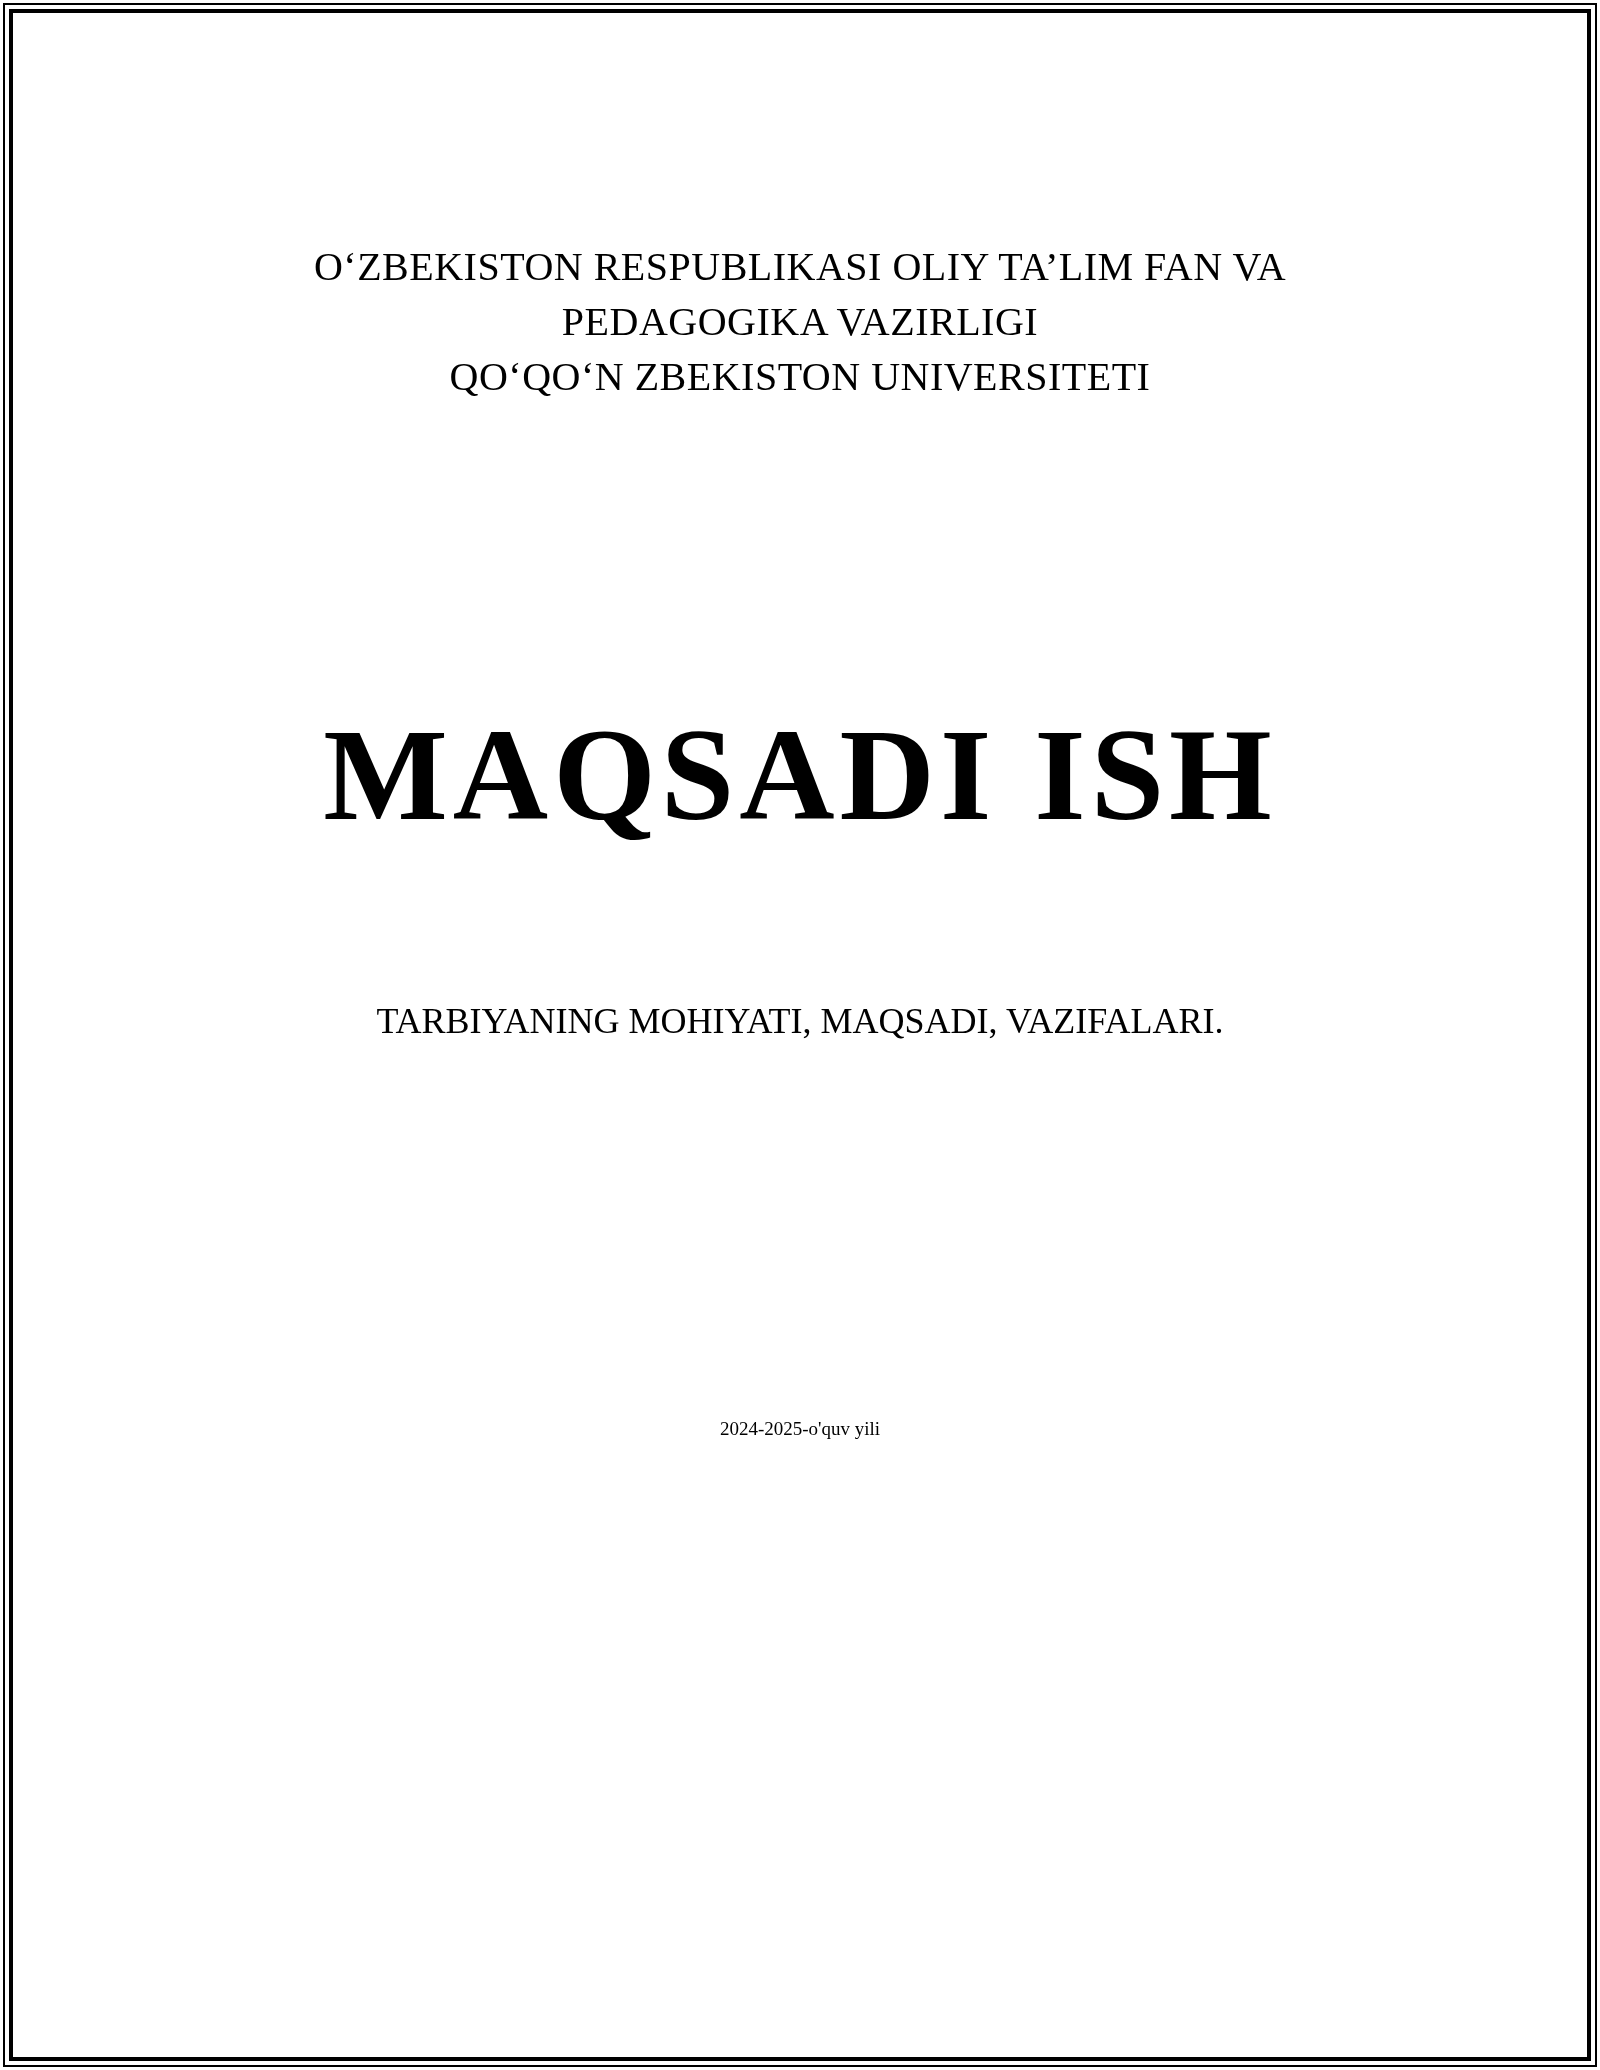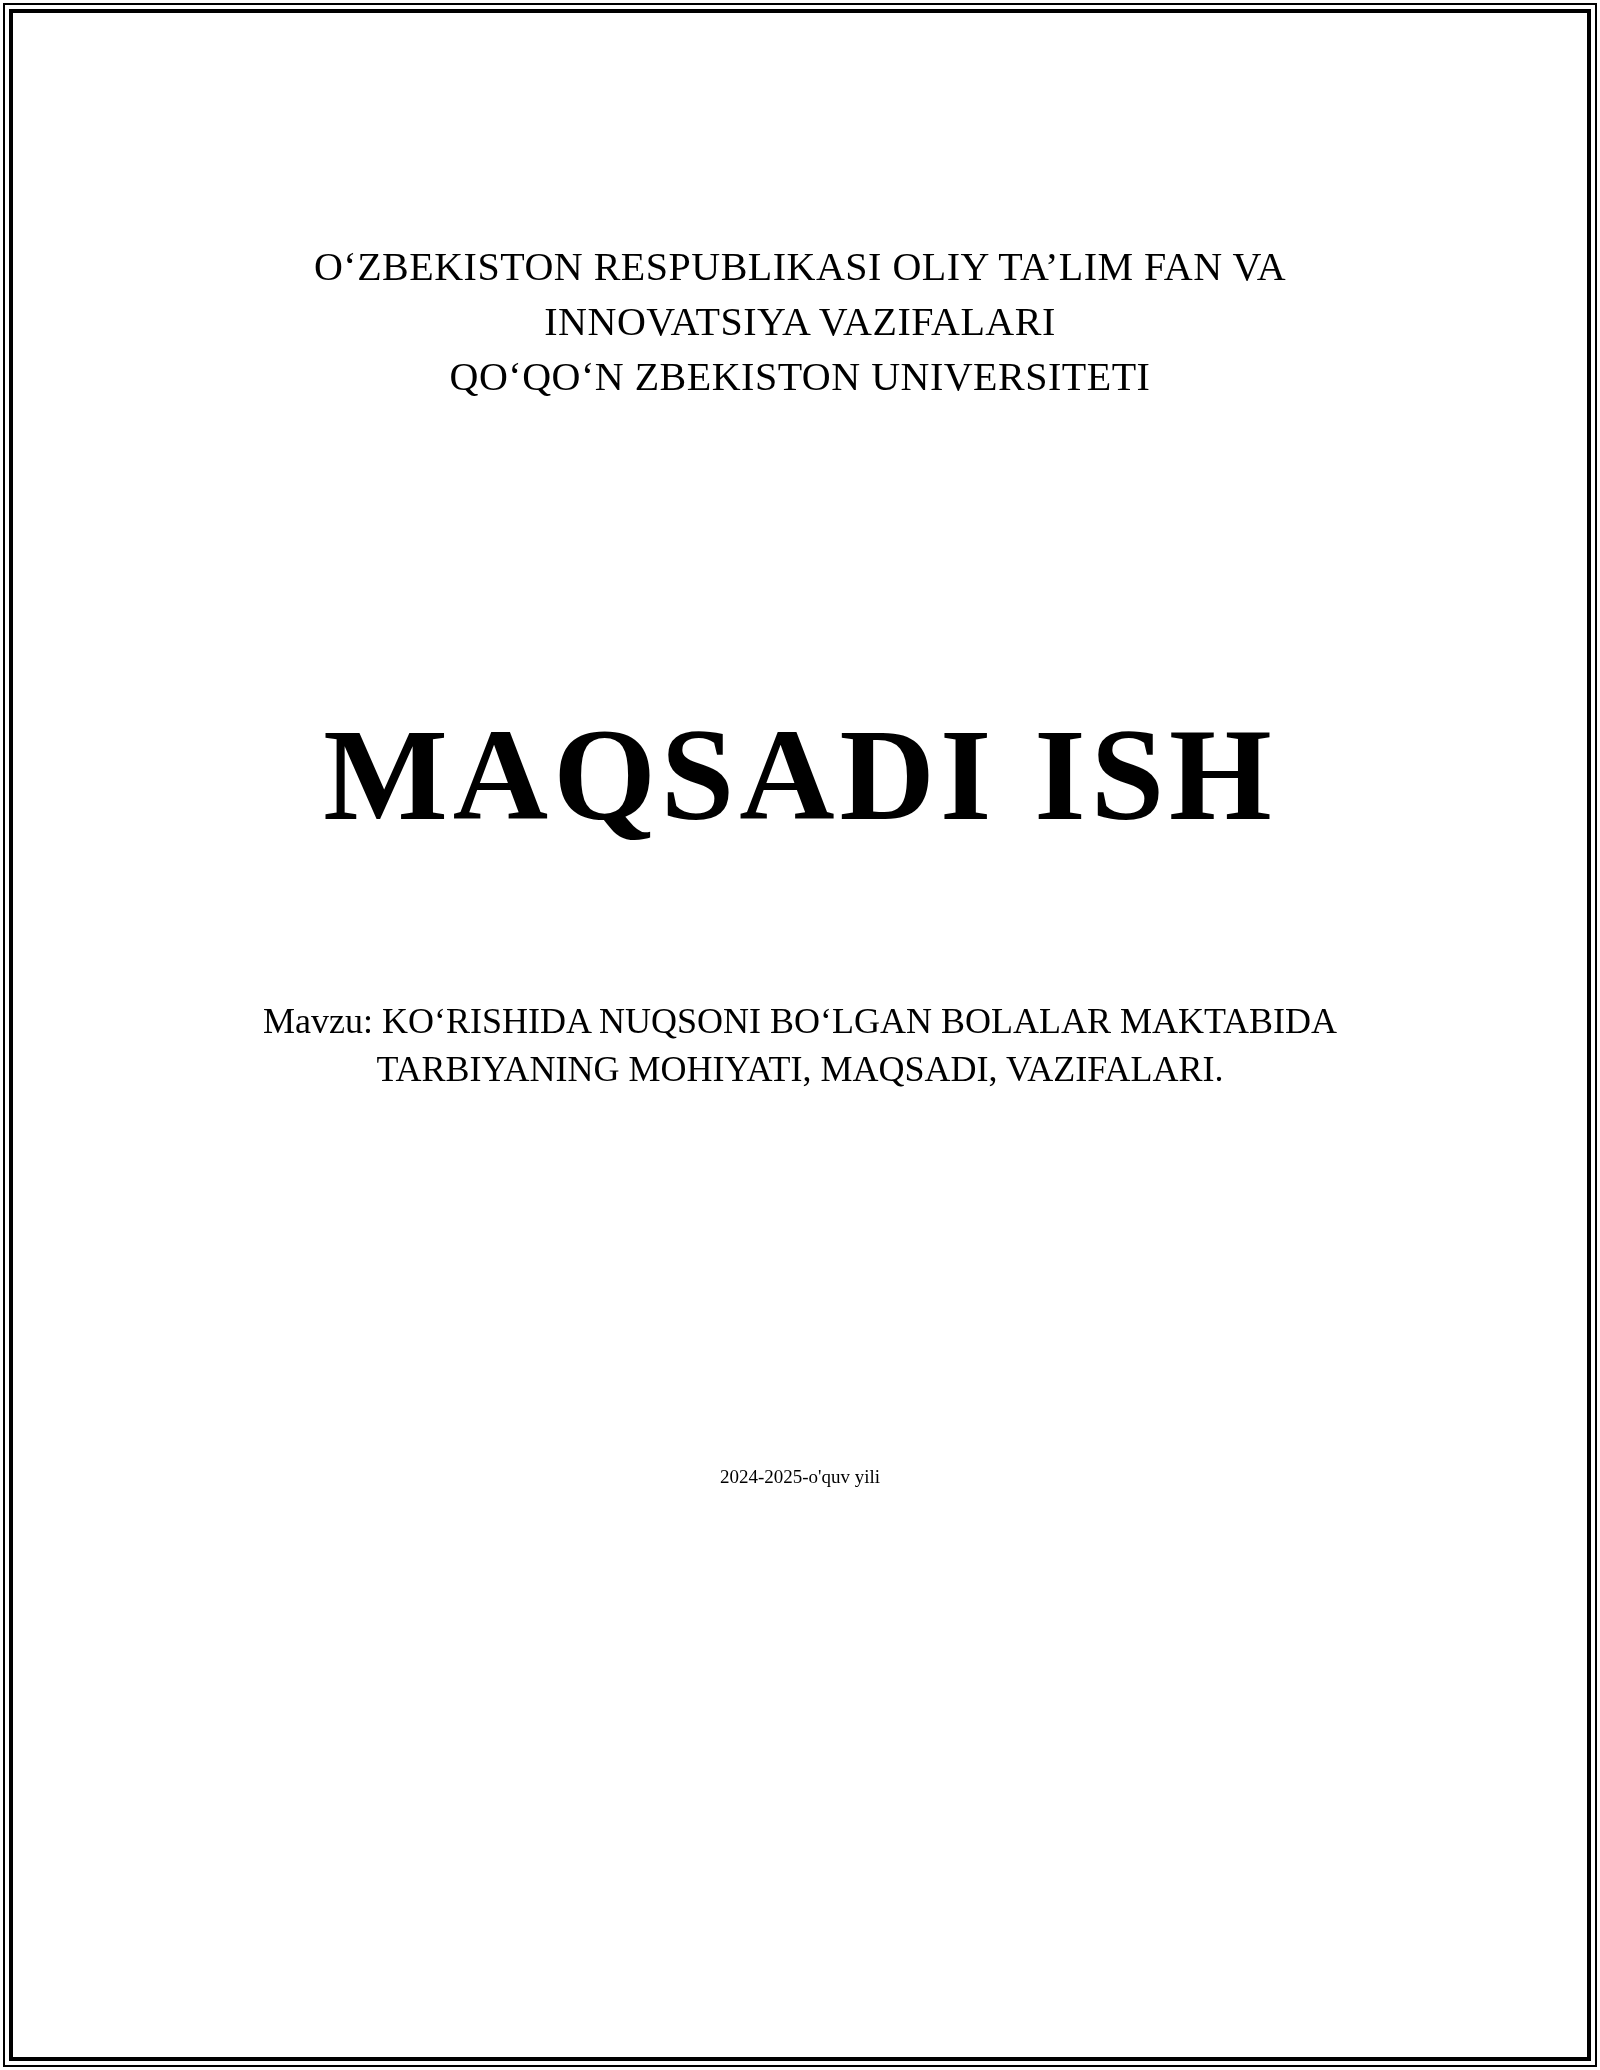--- a/index.html
+++ b/index.html
@@ -73,27 +73,26 @@
 <body>
 
 <div class="page">
   <div class="frame-outer"></div>
   <div class="frame-inner"></div>
 
   <div class="content">
 
     <div class="header-block">
       <div class="header-line">O‘ZBEKISTON RESPUBLIKASI OLIY TA’LIM FAN VA</div>
-      <div class="header-line">INNOVATSIYA VAZIFALARI</div>
+      <div class="header-line">PEDAGOGIKA VAZIRLIGI</div>
       <div class="header-line">QO‘QO‘N ZBEKISTON UNIVERSITETI</div>
     </div>
 
     <div class="main-title">MAQSADI ISH</div>
 
     <div class="topic-block">
-      <div class="topic-line">Mavzu: KO‘RISHIDA NUQSONI BO‘LGAN BOLALAR MAKTABIDA</div>
       <div class="topic-line">TARBIYANING MOHIYATI, MAQSADI, VAZIFALARI.</div>
     </div>
 
     <div class="year-line">2024-2025-o'quv yili</div>
 
   </div>
 </div>
 
 </body></html>

